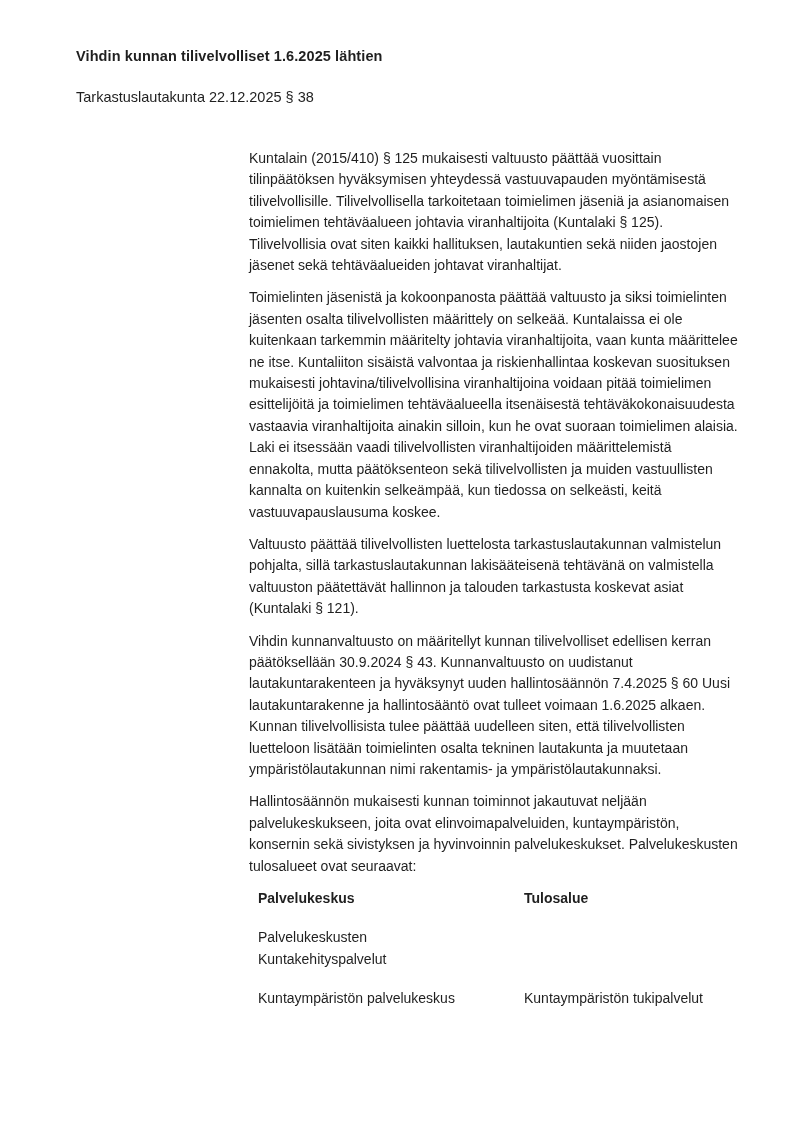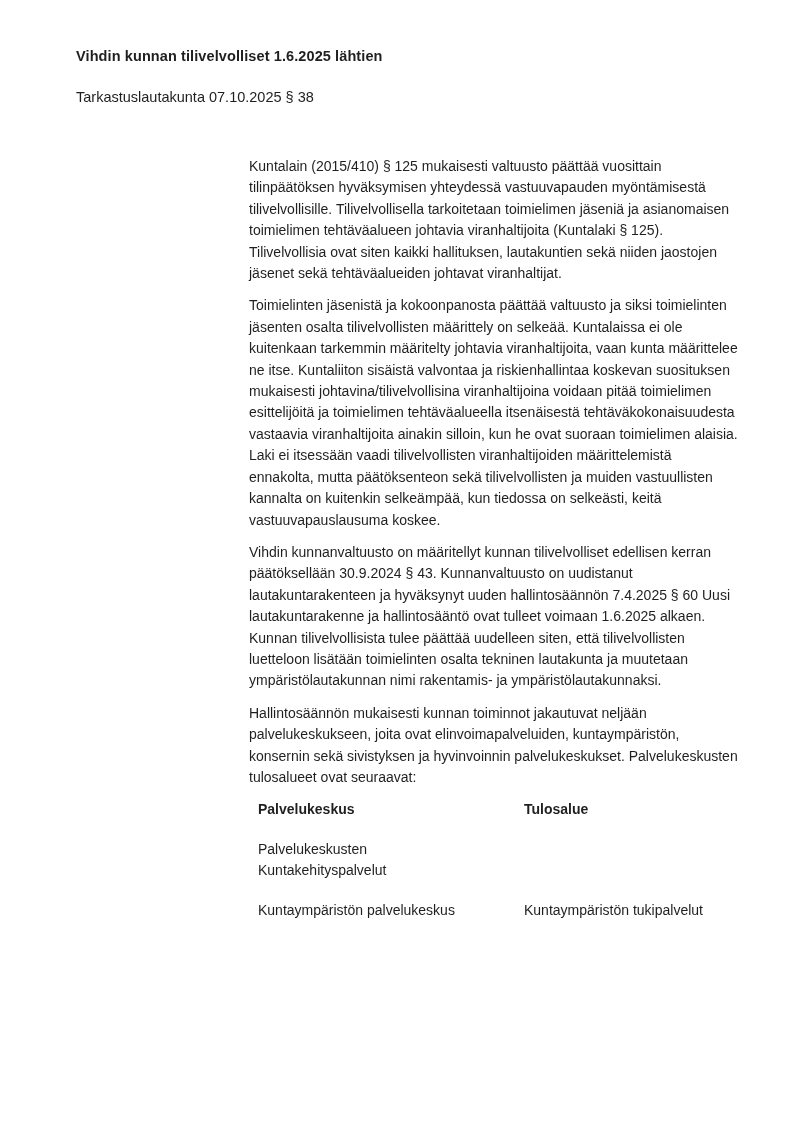--- a/index.html
+++ b/index.html
@@ -28,21 +28,21 @@
   .doc-meta {
     position: absolute;
     left: 76px;
     top: 89px;
     font-size: 14.5px;
     white-space: nowrap;
   }
   .body-block {
     position: absolute;
     left: 249px;
-    top: 156px;
+    top: 148px;
     width: 490px;
     font-size: 14px;
     line-height: 21.4px;
   }
   .body-block p {
     margin: 0 0 11px 0;
     text-align: left;
   }
   .ptable {
     margin: 10px 0 0 9px;
@@ -61,26 +61,27 @@
     line-height: 21.4px;
   }
 </style>
 </head>
 <body>
 
 <div class="page">
 
   <div class="doc-title">Vihdin kunnan tilivelvolliset 1.6.2025 lähtien</div>
 
-  <div class="doc-meta">Tarkastuslautakunta 07.10.2025 § 38</div>
+  <div class="doc-meta">Tarkastuslautakunta 22.12.2025 § 38</div>
 
   <div class="body-block">
 
     <p>Kuntalain (2015/410) § 125 mukaisesti valtuusto päättää vuosittain tilinpäätöksen hyväksymisen yhteydessä vastuuvapauden myöntämisestä tilivelvollisille. Tilivelvollisella tarkoitetaan toimielimen jäseniä ja asianomaisen toimielimen tehtäväalueen johtavia viranhaltijoita (Kuntalaki § 125). Tilivelvollisia ovat siten kaikki hallituksen, lautakuntien sekä niiden jaostojen jäsenet sekä tehtäväalueiden johtavat viranhaltijat.</p>
     <p>Toimielinten jäsenistä ja kokoonpanosta päättää valtuusto ja siksi toimielinten jäsenten osalta tilivelvollisten määrittely on selkeää. Kuntalaissa ei ole kuitenkaan tarkemmin määritelty johtavia viranhaltijoita, vaan kunta määrittelee ne itse. Kuntaliiton sisäistä valvontaa ja riskienhallintaa koskevan suosituksen mukaisesti johtavina/tilivelvollisina viranhaltijoina voidaan pitää toimielimen esittelijöitä ja toimielimen tehtäväalueella itsenäisestä tehtäväkokonaisuudesta vastaavia viranhaltijoita ainakin silloin, kun he ovat suoraan toimielimen alaisia. Laki ei itsessään vaadi tilivelvollisten viranhaltijoiden määrittelemistä ennakolta, mutta päätöksenteon sekä tilivelvollisten ja muiden vastuullisten kannalta on kuitenkin selkeämpää, kun tiedossa on selkeästi, keitä vastuuvapauslausuma koskee.</p>
+    <p>Valtuusto päättää tilivelvollisten luettelosta tarkastuslautakunnan valmistelun pohjalta, sillä tarkastuslautakunnan lakisääteisenä tehtävänä on valmistella valtuuston päätettävät hallinnon ja talouden tarkastusta koskevat asiat (Kuntalaki § 121).</p>
     <p>Vihdin kunnanvaltuusto on määritellyt kunnan tilivelvolliset edellisen kerran päätöksellään 30.9.2024 § 43. Kunnanvaltuusto on uudistanut lautakuntarakenteen ja hyväksynyt uuden hallintosäännön 7.4.2025 § 60 Uusi lautakuntarakenne ja hallintosääntö ovat tulleet voimaan 1.6.2025 alkaen. Kunnan tilivelvollisista tulee päättää uudelleen siten, että tilivelvollisten luetteloon lisätään toimielinten osalta tekninen lautakunta ja muutetaan ympäristölautakunnan nimi rakentamis- ja ympäristölautakunnaksi.</p>
     <p>Hallintosäännön mukaisesti kunnan toiminnot jakautuvat neljään palvelukeskukseen, joita ovat elinvoimapalveluiden, kuntaympäristön, konsernin sekä sivistyksen ja hyvinvoinnin palvelukeskukset. Palvelukeskusten tulosalueet ovat seuraavat:</p>
 
     <div class="ptable">
 
       <div class="trow thead">
         <div class="tcell">Palvelukeskus</div>
         <div class="tcell">Tulosalue</div>
       </div>
 

